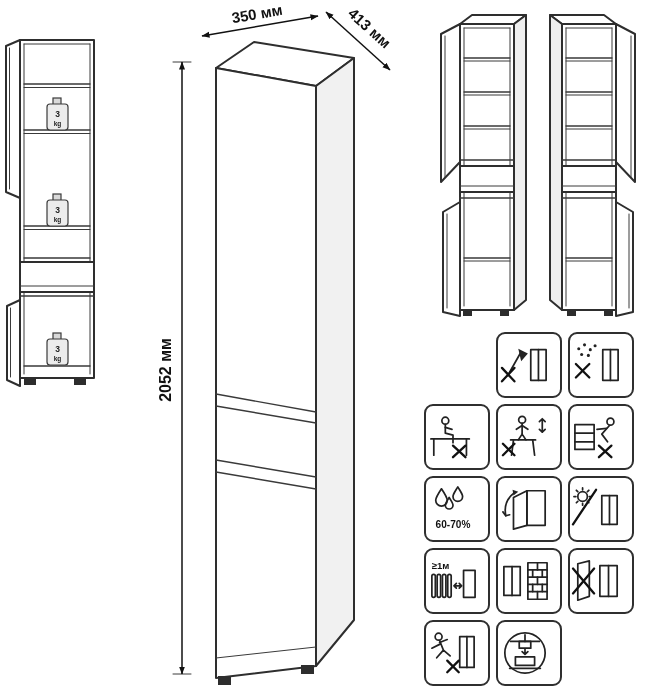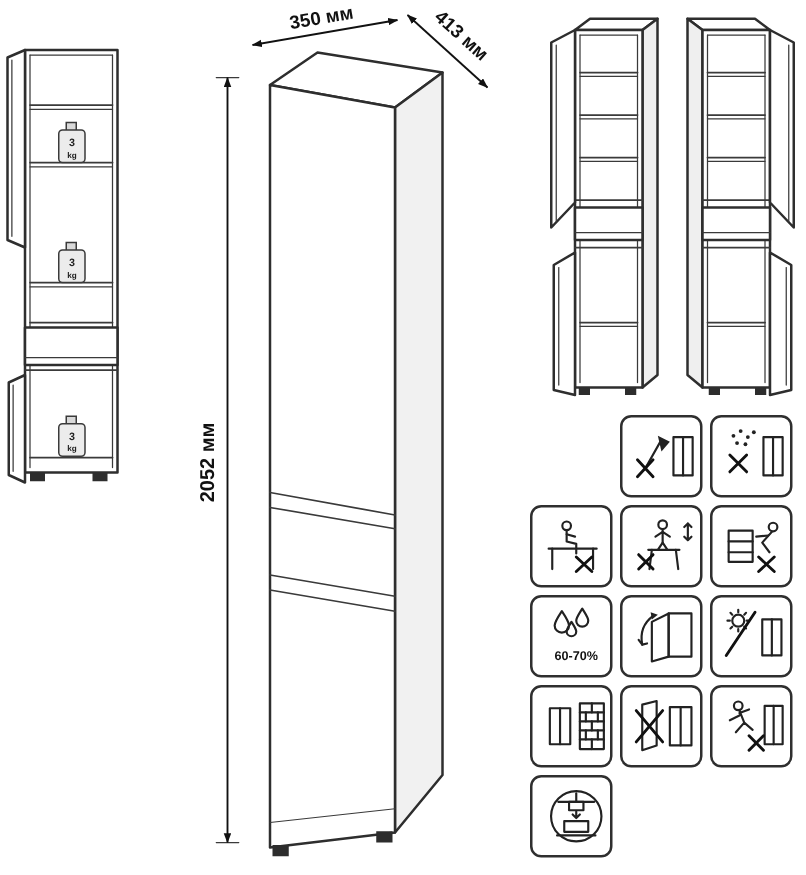--- a/index.html
+++ b/index.html
@@ -11,21 +11,21 @@
   .ln2{fill:#fff;stroke:#2e2e2e;stroke-width:2;stroke-linejoin:round;}
   .thin{stroke-width:1;}
   .dim{stroke:#111;stroke-width:1.5;fill:none;}
   .lbl{font-weight:bold;fill:#111;}
   .s{fill:none;stroke:#222;stroke-width:1.8;stroke-linecap:round;stroke-linejoin:round;}
   .sf{fill:#222;stroke:none;}
   .x{stroke:#111;stroke-width:2.4;stroke-linecap:round;fill:none;}
   .icon-grid{position:absolute;left:424px;top:332px;display:grid;
              grid-template-columns:repeat(3,66px);grid-auto-rows:66px;gap:6px;}
   .tile{border:2px solid #2f2f2f;border-radius:9px;background:#fff;
-        display:flex;align-items:center;justify-content:flex-end;}
+        display:flex;align-items:center;justify-content:flex-start;}
   .tile.empty{border:none;background:transparent;}
   .wcap{fill:#d9d9d9;stroke:#3a3a3a;stroke-width:1.2;}
   .wbody{fill:#ececec;stroke:#3a3a3a;stroke-width:1.2;}
   .wtxt{font-weight:bold;fill:#222;text-anchor:middle;}
 </style>
 </head>
 <body>
 
 <div class="canvas">
 
@@ -259,20 +259,31 @@
     <div class="tile">
       <svg width="54" height="48" viewBox="0 0 56 50">
         <circle class="s" cx="13" cy="12" r="5"></circle>
         <path class="s" d="M13,3 L13,5 M13,19 L13,21 M4,12 L6,12 M20,12 L22,12 M6.5,5.5 L8,7 M18,17 L19.5,18.5 M6.5,18.5 L8,17 M18,7 L19.5,5.5"></path>
         <line class="x" x1="3" y1="41" x2="27" y2="5"></line>
         <rect class="s" x="33" y="11" width="16" height="30"></rect>
         <line class="s" x1="41" y1="11" x2="41" y2="41"></line>
       </svg>
     </div>
 
+    <div class="tile">
+      <svg width="54" height="48" viewBox="0 0 56 50">
+        <text class="lbl" x="15" y="12" text-anchor="middle" font-size="10">≥1м</text>
+        <rect class="s" x="6" y="18" width="3.6" height="24" rx="1.8"></rect>
+        <rect class="s" x="11.5" y="18" width="3.6" height="24" rx="1.8"></rect>
+        <rect class="s" x="17" y="18" width="3.6" height="24" rx="1.8"></rect>
+        <rect class="s" x="22.5" y="18" width="3.6" height="24" rx="1.8"></rect>
+        <path class="s" d="M29,30 L37,30 M29,30 L31.5,27.5 M29,30 L31.5,32.5 M37,30 L34.5,27.5 M37,30 L34.5,32.5"></path>
+        <rect class="s" x="39" y="14" width="12" height="28"></rect>
+      </svg>
+    </div>
 
     <div class="tile">
       <svg width="54" height="48" viewBox="0 0 56 50">
         <rect class="s" x="6" y="10" width="17" height="30"></rect>
         <line class="s" x1="14.5" y1="10" x2="14.5" y2="40"></line>
         <rect class="s" x="31" y="6" width="20" height="38"></rect>
         <path class="s" d="M31,13.5 L51,13.5 M31,21 L51,21 M31,28.5 L51,28.5 M31,36 L51,36"></path>
         <path class="s" d="M41,6 L41,13.5 M36,13.5 L36,21 M46,13.5 L46,21 M41,21 L41,28.5 M36,28.5 L36,36 M46,28.5 L46,36 M41,36 L41,44"></path>
       </svg>
     </div>

